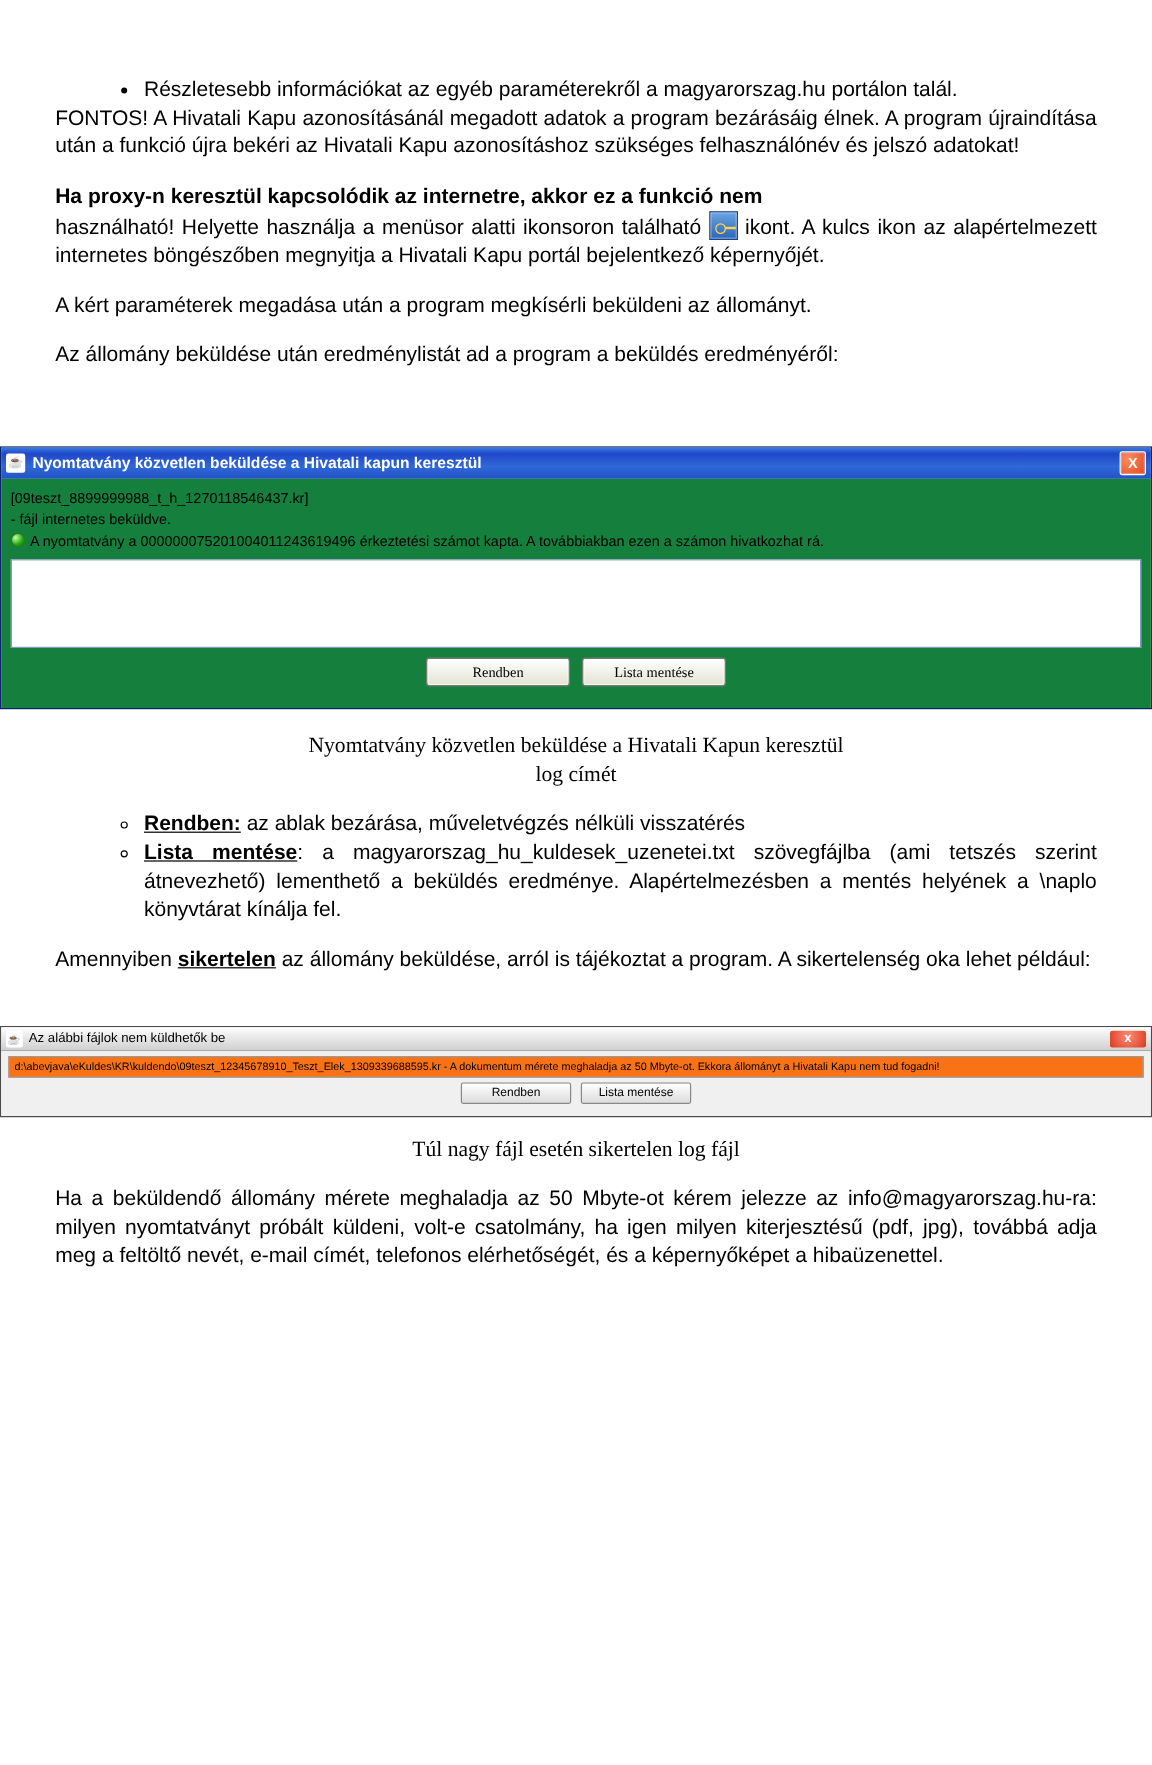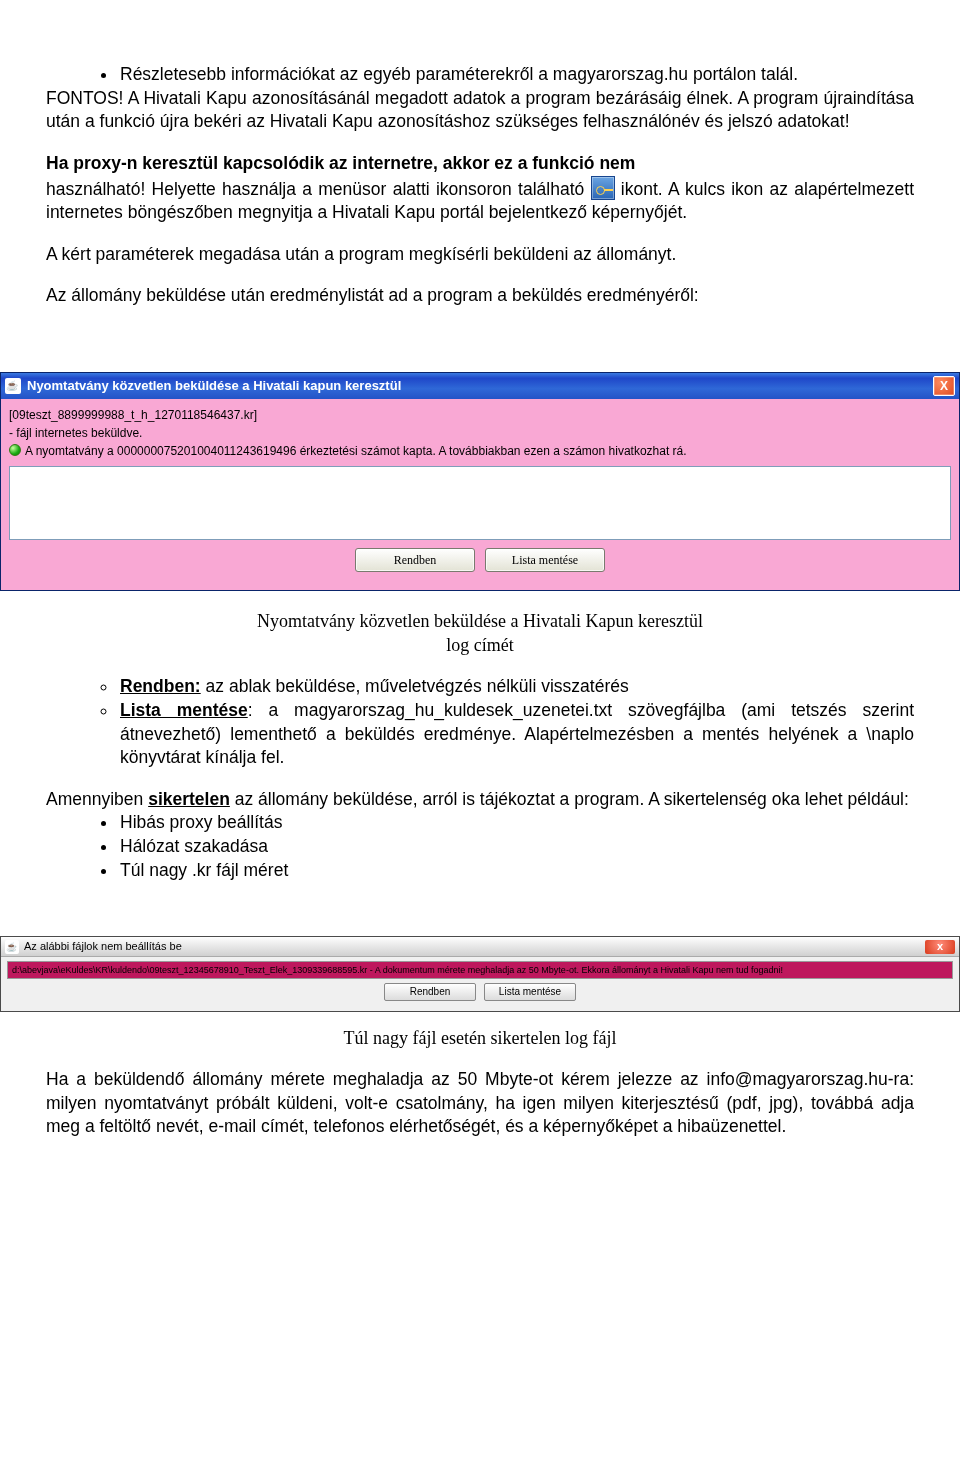--- a/index.html
+++ b/index.html
@@ -62,21 +62,21 @@
     color:#d9502b;font-weight:bold;font-size:10px;
   }
   .xp .titlebar .title{flex:1;}
   .xp .titlebar .close{
     width:20px;height:18px;border:1px solid #fff;border-radius:2px;
     background:radial-gradient(circle at 30% 30%,#ff8a5e,#e04a20);
     color:#fff;display:flex;align-items:center;justify-content:center;
     font-weight:bold;font-size:12px;
     box-shadow:inset 0 0 0 1px rgba(255,255,255,.25);
   }
-  .xp .body{padding:6px 8px 8px 8px;background:#f9a8d4;}
+  .xp .body{padding:6px 8px 8px 8px;background:#15803d;}
   .xp .line{margin:2px 0;}
   .xp .line .dot{
     display:inline-block;width:10px;height:10px;border-radius:50%;
     background:radial-gradient(circle at 30% 30%,#c9ff9e,#1aab12 60%,#0f7e0a);
     vertical-align:-1px;margin-right:4px;
     border:1px solid #2d7b10;
   }
   .xp .textarea{
     margin-top:6px;
     height:72px;
@@ -116,21 +116,21 @@
   }
   .xp2 .titlebar .title{flex:1;}
   .xp2 .titlebar .close{
     width:30px;height:14px;border-radius:2px;
     background:radial-gradient(circle at 50% 30%,#ff8c7a,#d93a1c);
     color:#fff;display:flex;align-items:center;justify-content:center;
     font-size:11px;font-weight:bold;
   }
   .xp2 .body{padding:4px 6px;background:#f0f0f0;}
   .xp2 .msgbox{
-    background:#be185d;border:1px solid #9a9a9a;padding:2px 4px;
+    background:#f97316;border:1px solid #9a9a9a;padding:2px 4px;
     font-size:9px;
     white-space:nowrap;overflow:hidden;
   }
   .xp2 .btnrow{
     display:flex;justify-content:center;gap:8px;padding:4px 0 6px 0;
   }
   .xp2 .btn{
     min-width:70px;padding:1px 10px;
     background:linear-gradient(#fff,#dcdcdc);
     border:1px solid #888;border-radius:2px;
@@ -183,41 +183,36 @@
 </div>
 
 <div class="page" style="padding-top:0;">
   <div class="caption">
     <span>Nyomtatvány közvetlen beküldése a Hivatali Kapun keresztül</span><br>
     <span>log címét</span>
   </div>
 
   <ul class="circ">
     <li class="just">
-      <b>Rendben:</b><span> az ablak beküldése, műveletvégzés nélküli visszatérés</span>
+      <b>Rendben:</b><span> az ablak bezárása, műveletvégzés nélküli visszatérés</span>
     </li>
     <li class="just">
       <b>Lista mentése</b><span>: a magyarorszag_hu_kuldesek_uzenetei.txt szövegfájlba (ami tetszés szerint átnevezhető) lementhető a beküldés eredménye. Alapértelmezésben a mentés helyének a \naplo könyvtárat kínálja fel.</span>
     </li>
   </ul>
 
   <p class="just" style="margin-bottom:0;">
     <span>Amennyiben </span><b>sikertelen</b><span> az állomány beküldése, arról is tájékoztat a program. A sikertelenség oka lehet például:</span>
   </p>
-  <ul class="disc" style="margin-bottom:10px;">
-    <li>Hibás proxy beállítás</li>
-    <li>Hálózat szakadása</li>
-    <li>Túl nagy .kr fájl méret</li>
-  </ul>
 </div>
 
 <div class="xp2">
   <div class="titlebar">
     <span class="java-icon">☕</span>
-    <span class="title">Az alábbi fájlok nem beállítás be</span>
+    <span class="title">Az alábbi fájlok nem küldhetők be</span>
     <span class="close">x</span>
   </div>
   <div class="body">
     <div class="msgbox">d:\abevjava\eKuldes\KR\kuldendo\09teszt_12345678910_Teszt_Elek_1309339688595.kr - A dokumentum mérete meghaladja az 50 Mbyte-ot. Ekkora állományt a Hivatali Kapu nem tud fogadni!</div>
     <div class="btnrow">
       <div class="btn">Rendben</div>
       <div class="btn">Lista mentése</div>
     </div>
   </div>
 </div>

